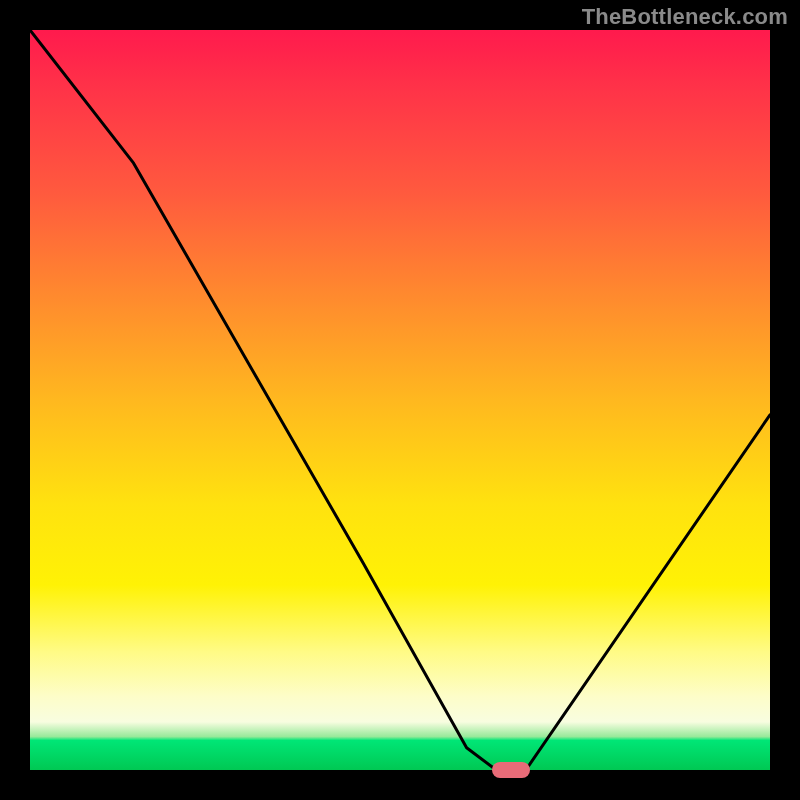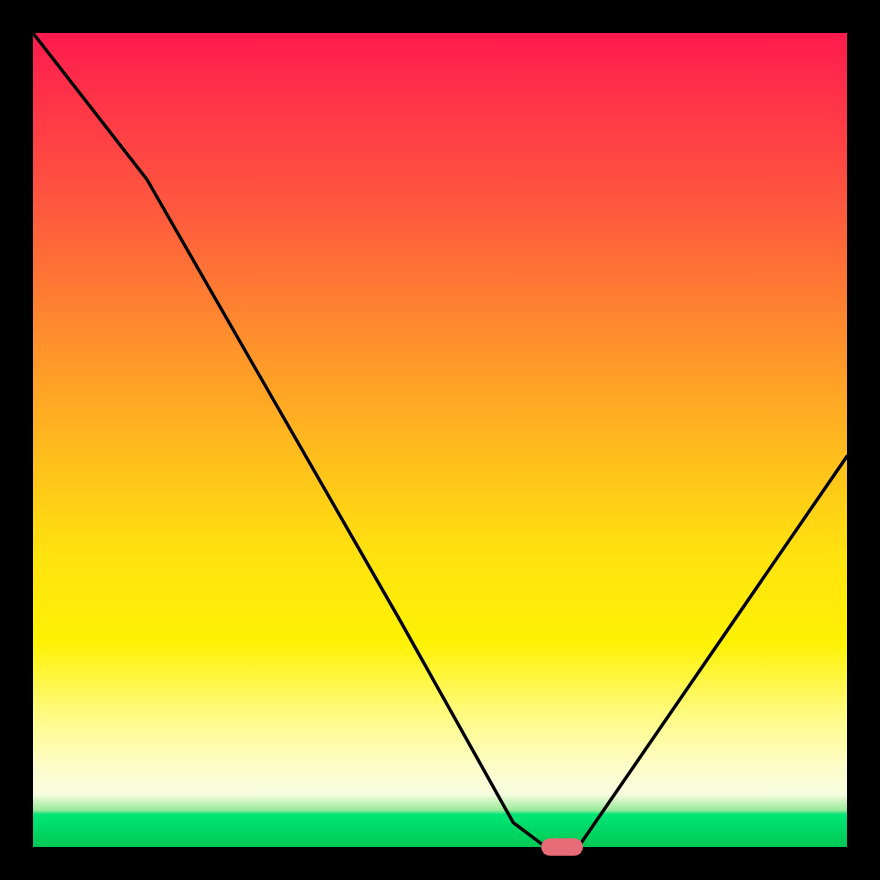--- a/index.html
+++ b/index.html
@@ -65,20 +65,21 @@
     color: #8a8a8a;
     letter-spacing: 0.2px;
     user-select: none;
   }
 </style>
 </head>
 <body>
 
 <div class="frame">
 
+  <div class="watermark">TheBottleneck.com</div>
 
   <div class="plot-area">
 
     <svg class="curve" viewBox="0 0 740 740" preserveAspectRatio="none">
       <path d="M0.0 0.0 L103.6 133.2 L333.0 532.8 L436.6 717.8 L466.2 740.0 L495.8 740.0 L740.0 384.8" fill="none" stroke="#000000" stroke-width="3" stroke-linecap="round" stroke-linejoin="round"></path>
     </svg>
 
     <div class="marker" style="left: 481px; top: 740px;"></div>
 
   </div>

